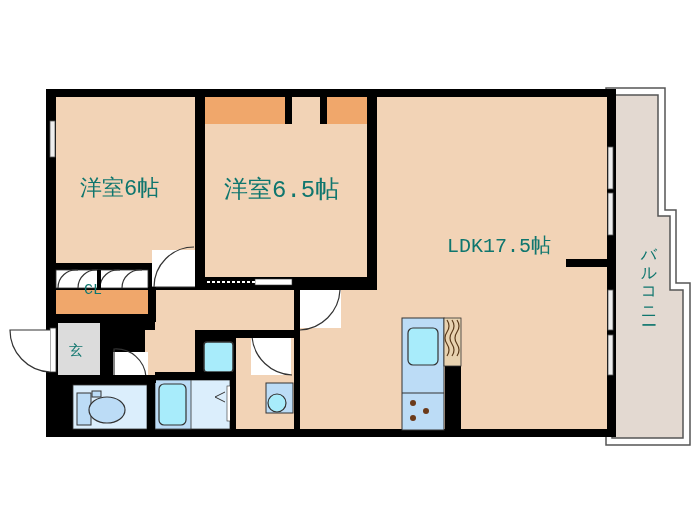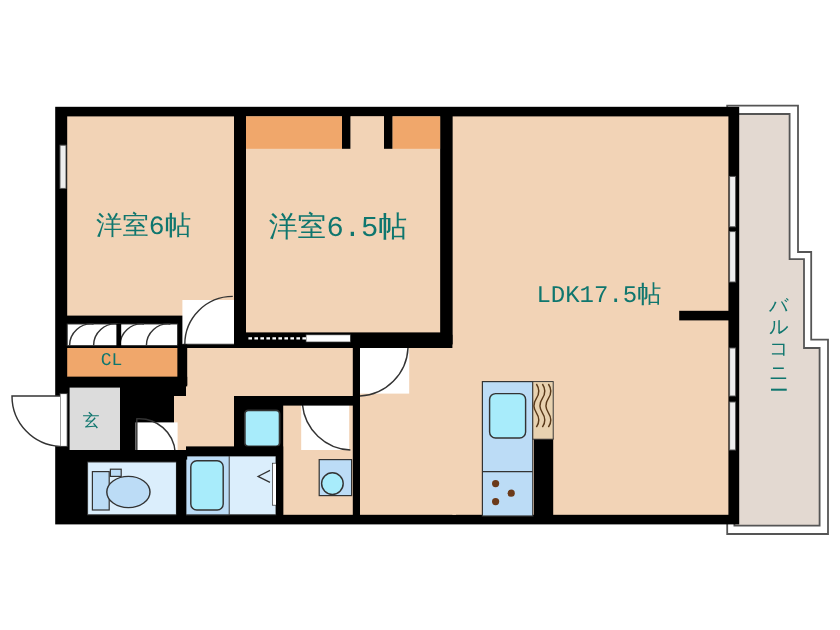--- a/index.html
+++ b/index.html
@@ -107,15 +107,15 @@
   <g fill="#6b3a1a">
     <circle cx="413" cy="403" r="3"></circle>
     <circle cx="426" cy="411" r="3"></circle>
     <circle cx="413" cy="418" r="3"></circle>
   </g>
 </svg>
 
 <div class="lbl" style="left:80px;top:173px;font-size:22px;">洋室6帖</div>
 <div class="lbl" style="left:224px;top:173px;font-size:24px;">洋室6.5帖</div>
 <div class="lbl" style="left:416px;top:232px;font-size:20px;margin-left:31px;">LDK17.5帖</div>
-<div class="lbl" style="left:84px;top:292px;font-size:15px;">CL</div>
+<div class="lbl" style="left:84px;top:282px;font-size:15px;">CL</div>
 <div class="lbl" style="left:69px;top:342px;font-size:14px;">玄</div>
 <div class="lbl" style="left:637px;top:236px;font-size:16px;writing-mode:vertical-rl;letter-spacing:2px;">バルコニー</div>
 
 </body></html>

